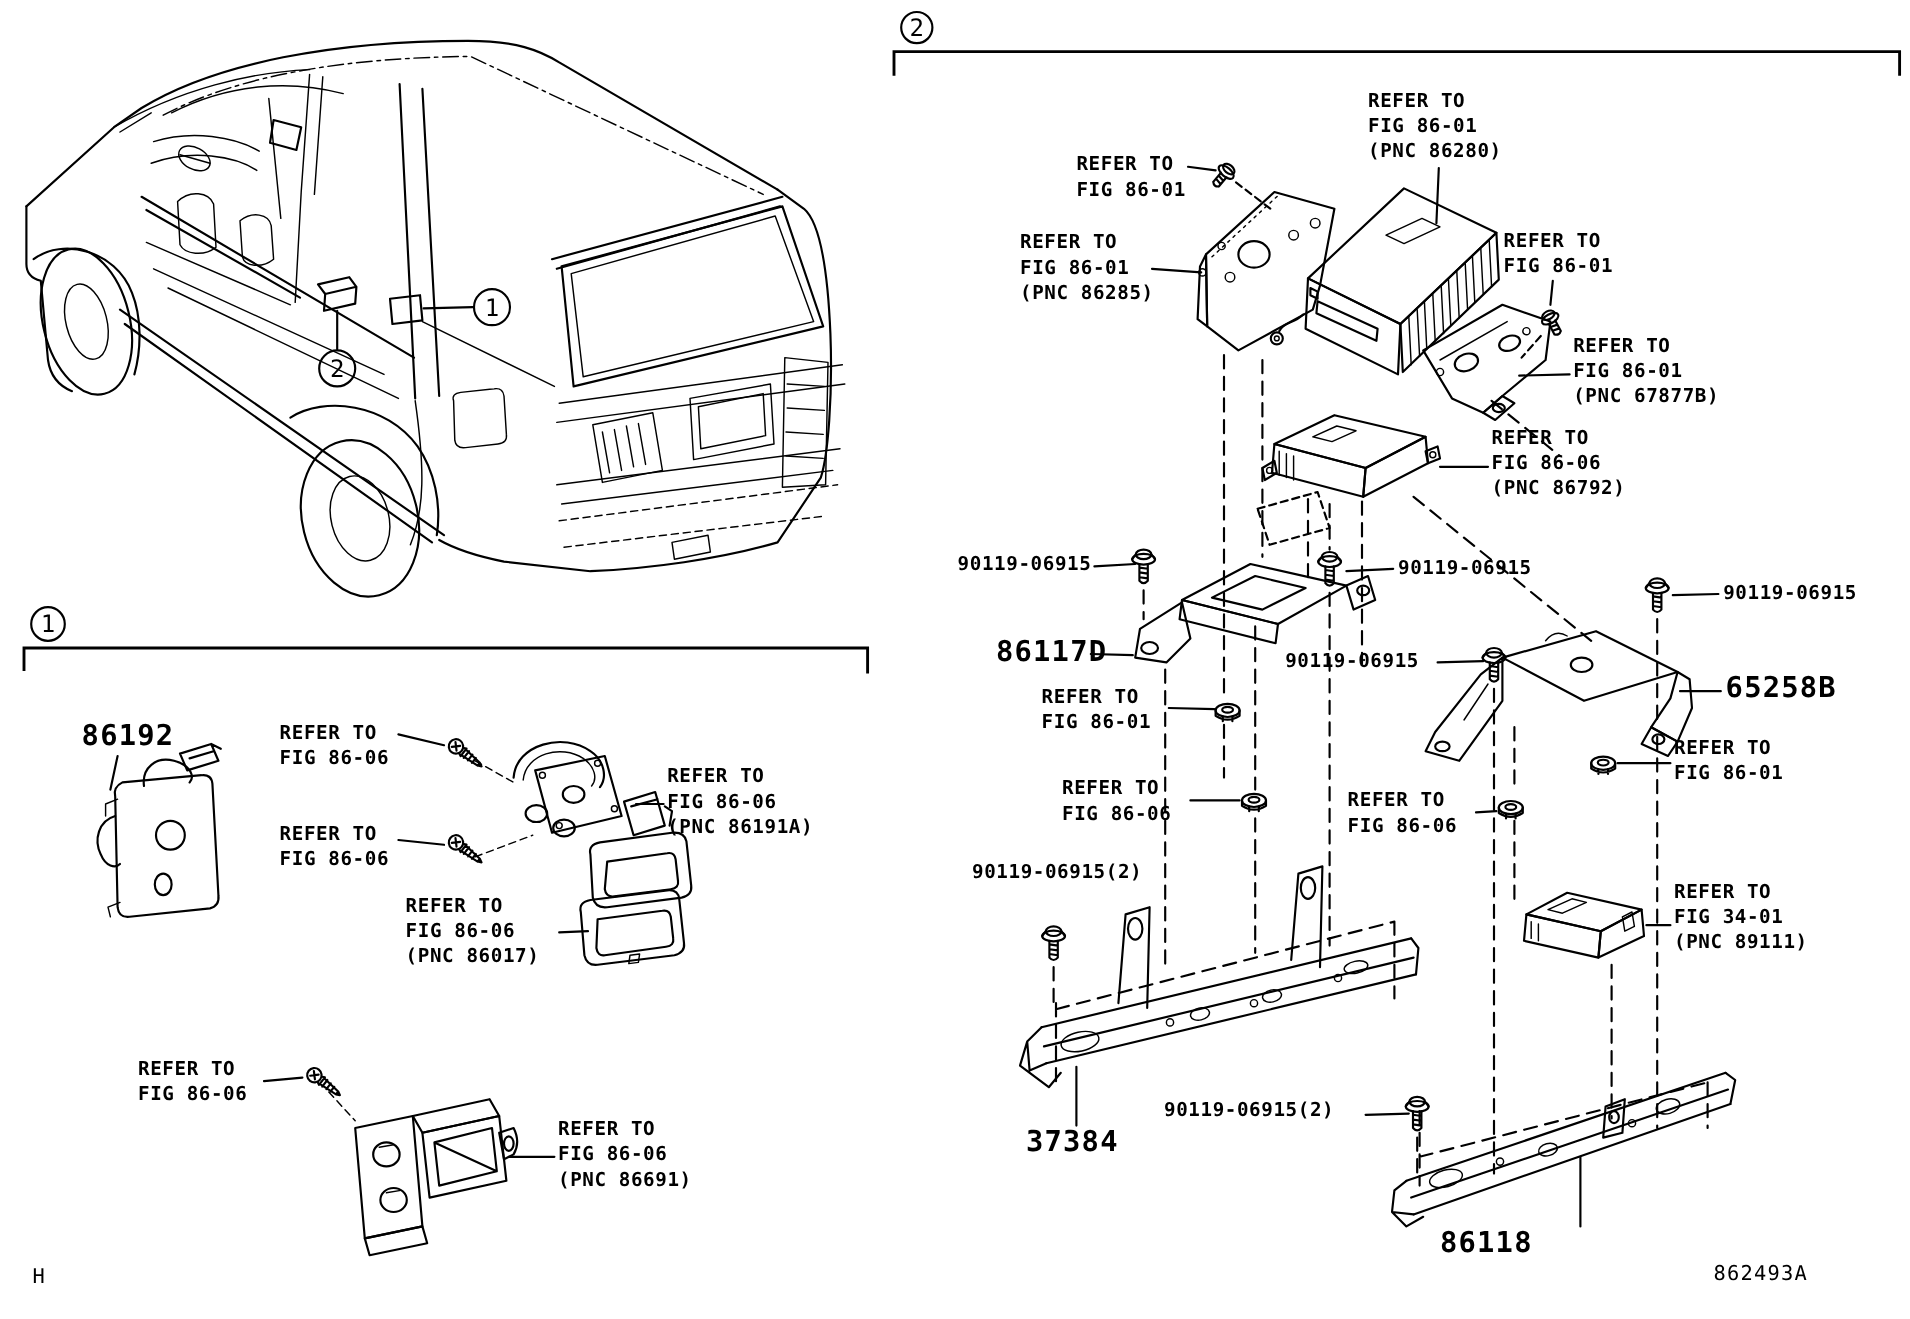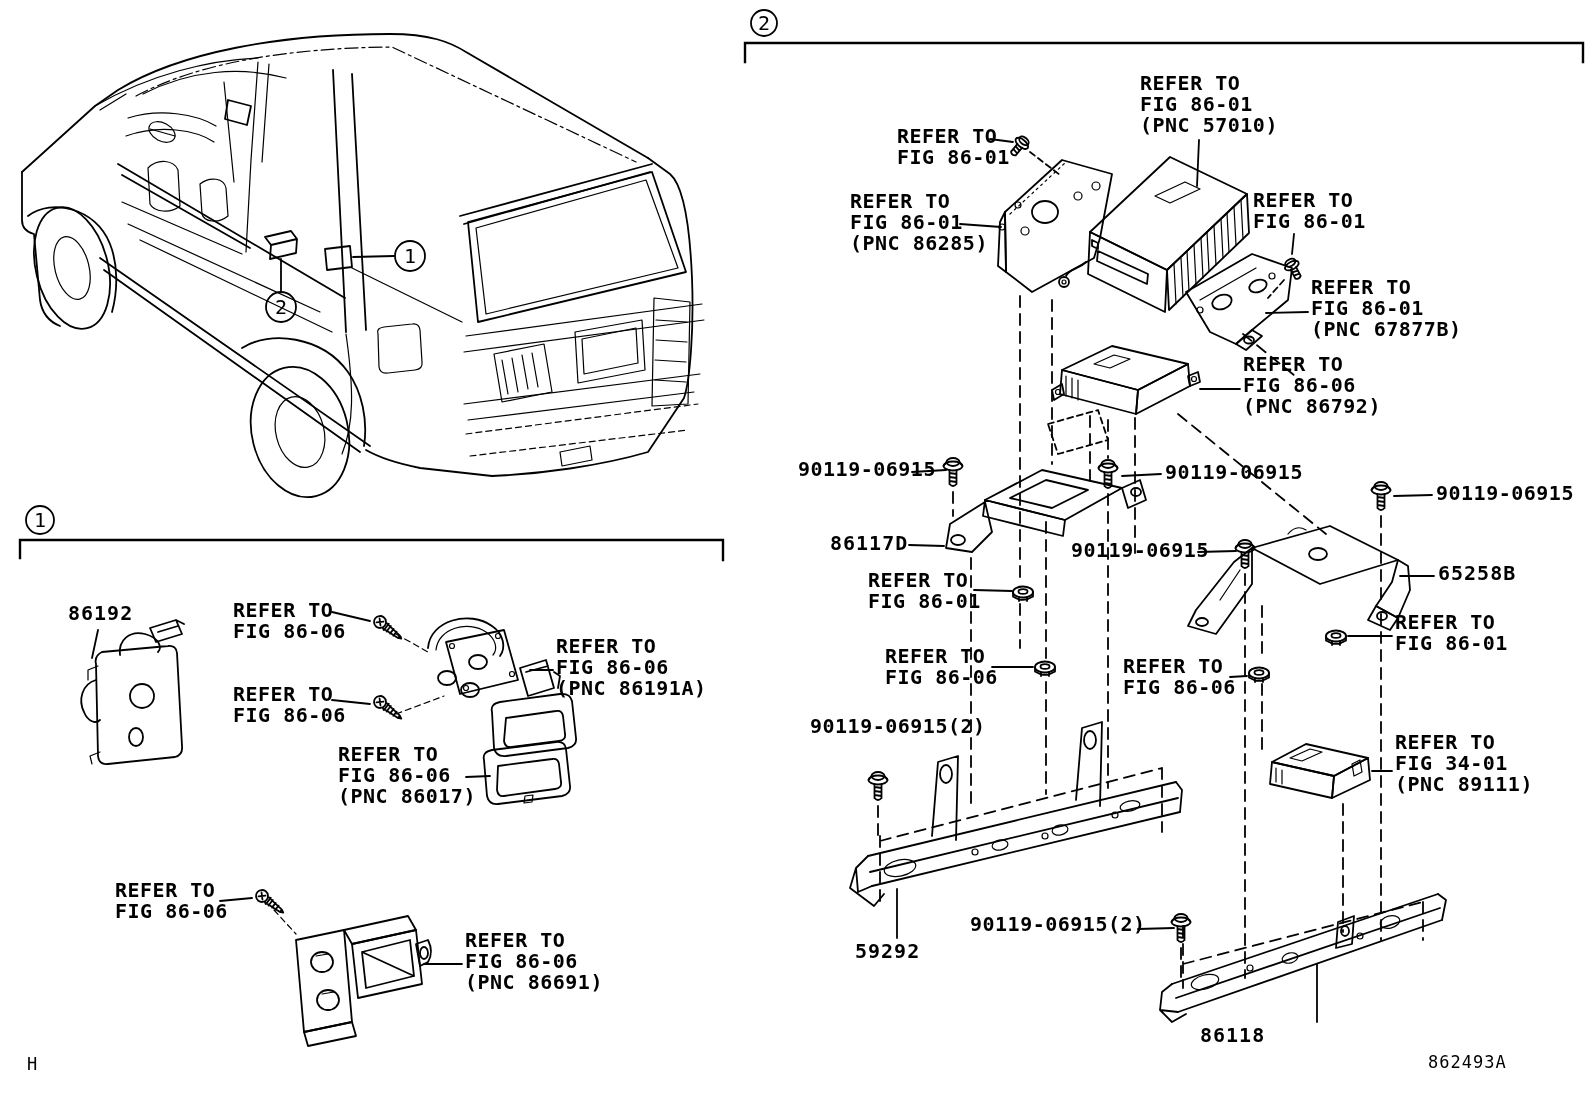--- a/index.html
+++ b/index.html
@@ -1,21 +1,21 @@
 <!DOCTYPE html>
 <html><head>
 <meta charset="utf-8">
 <style>
   html,body{margin:0;padding:0;background:#fff}
   .canvas{position:relative;width:1592px;height:1099px;background:#fff;overflow:hidden;
           font-family:"DejaVu Sans Mono",monospace;color:#000}
   .canvas>svg{position:absolute;left:0;top:0}
-  .lbl{position:absolute;font-weight:bold;font-size:20px;line-height:21px;letter-spacing:.5px;white-space:pre}
+  .lbl{position:absolute;font-weight:bold;font-size:16px;line-height:21px;letter-spacing:.5px;white-space:pre}
   .lbl .ln{display:block}
-  .pn{font-size:20px;line-height:23px;letter-spacing:1px}
+  .pn{font-size:24px;line-height:23px;letter-spacing:1px}
   .sm{font-size:17px;font-weight:normal;letter-spacing:1px}
   
   .s{fill:none;stroke:#000;stroke-width:1.8;stroke-linecap:round;stroke-linejoin:round}
   .t{fill:none;stroke:#000;stroke-width:1.2;stroke-linecap:round;stroke-linejoin:round}
   .b{fill:none;stroke:#000;stroke-width:2.4;stroke-linecap:square;stroke-linejoin:miter}
   .dash{stroke-dasharray:11 7}
   .dash2{stroke-dasharray:6 4}
   .dashdot{stroke-dasharray:13 4 3 4}
   .ct{font-family:"DejaVu Sans Mono",monospace;font-size:20px;fill:#000;text-anchor:middle}
 </style>
@@ -332,36 +332,36 @@
 <div class="lbl pn" style="left:68px;top:602px"><span class="ln">86192</span></div>
 <div class="lbl" style="left:233px;top:600px"><span class="ln">REFER TO</span><span class="ln">FIG 86-06</span></div>
 <div class="lbl" style="left:233px;top:684px"><span class="ln">REFER TO</span><span class="ln">FIG 86-06</span></div>
 <div class="lbl" style="left:556px;top:636px"><span class="ln">REFER TO</span><span class="ln">FIG 86-06</span><span class="ln">(PNC 86191A)</span></div>
 <div class="lbl" style="left:338px;top:744px"><span class="ln">REFER TO</span><span class="ln">FIG 86-06</span><span class="ln">(PNC 86017)</span></div>
 <div class="lbl" style="left:115px;top:880px"><span class="ln">REFER TO</span><span class="ln">FIG 86-06</span></div>
 <div class="lbl" style="left:465px;top:930px"><span class="ln">REFER TO</span><span class="ln">FIG 86-06</span><span class="ln">(PNC 86691)</span></div>
 
 <div class="lbl" style="left:897px;top:126px"><span class="ln">REFER TO</span><span class="ln">FIG 86-01</span></div>
 <div class="lbl" style="left:850px;top:191px"><span class="ln">REFER TO</span><span class="ln">FIG 86-01</span><span class="ln">(PNC 86285)</span></div>
-<div class="lbl" style="left:1140px;top:73px"><span class="ln">REFER TO</span><span class="ln">FIG 86-01</span><span class="ln">(PNC 57010)</span></div>
+<div class="lbl" style="left:1140px;top:73px"><span class="ln">REFER TO</span><span class="ln">FIG 86-01</span><span class="ln">(PNC 86280)</span></div>
 <div class="lbl" style="left:1253px;top:190px"><span class="ln">REFER TO</span><span class="ln">FIG 86-01</span></div>
 <div class="lbl" style="left:1311px;top:277px"><span class="ln">REFER TO</span><span class="ln">FIG 86-01</span><span class="ln">(PNC 67877B)</span></div>
 <div class="lbl" style="left:1243px;top:354px"><span class="ln">REFER TO</span><span class="ln">FIG 86-06</span><span class="ln">(PNC 86792)</span></div>
 <div class="lbl" style="left:798px;top:459px"><span class="ln">90119-06915</span></div>
 <div class="lbl" style="left:1165px;top:462px"><span class="ln">90119-06915</span></div>
 <div class="lbl" style="left:1436px;top:483px"><span class="ln">90119-06915</span></div>
 <div class="lbl pn" style="left:830px;top:532px"><span class="ln">86117D</span></div>
 <div class="lbl" style="left:1071px;top:540px"><span class="ln">90119-06915</span></div>
 <div class="lbl" style="left:868px;top:570px"><span class="ln">REFER TO</span><span class="ln">FIG 86-01</span></div>
 <div class="lbl pn" style="left:1438px;top:562px"><span class="ln">65258B</span></div>
 <div class="lbl" style="left:1395px;top:612px"><span class="ln">REFER TO</span><span class="ln">FIG 86-01</span></div>
 <div class="lbl" style="left:885px;top:646px"><span class="ln">REFER TO</span><span class="ln">FIG 86-06</span></div>
 <div class="lbl" style="left:1123px;top:656px"><span class="ln">REFER TO</span><span class="ln">FIG 86-06</span></div>
 <div class="lbl" style="left:810px;top:716px"><span class="ln">90119-06915(2)</span></div>
 <div class="lbl" style="left:1395px;top:732px"><span class="ln">REFER TO</span><span class="ln">FIG 34-01</span><span class="ln">(PNC 89111)</span></div>
 <div class="lbl" style="left:970px;top:914px"><span class="ln">90119-06915(2)</span></div>
-<div class="lbl pn" style="left:855px;top:940px"><span class="ln">59292</span></div>
+<div class="lbl pn" style="left:855px;top:940px"><span class="ln">37384</span></div>
 <div class="lbl pn" style="left:1200px;top:1024px"><span class="ln">86118</span></div>
 
 <div class="lbl sm" style="left:27px;top:1054px"><span class="ln">H</span></div>
 <div class="lbl sm" style="left:1428px;top:1052px"><span class="ln">862493A</span></div>
 
 </div>
 
 </body></html>

